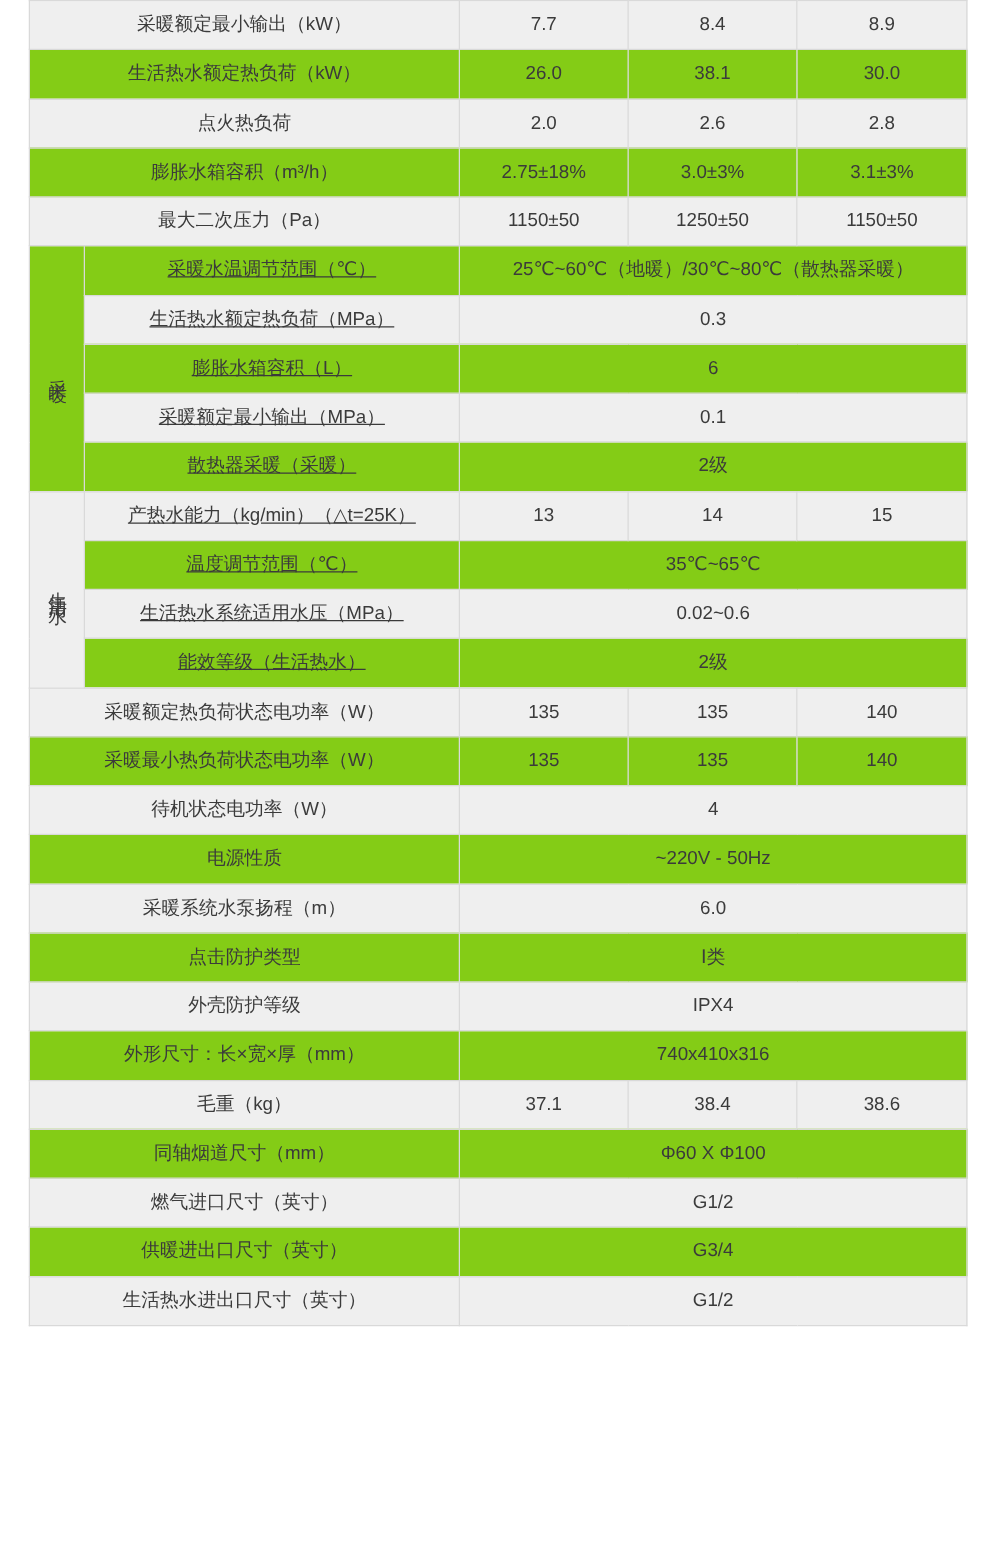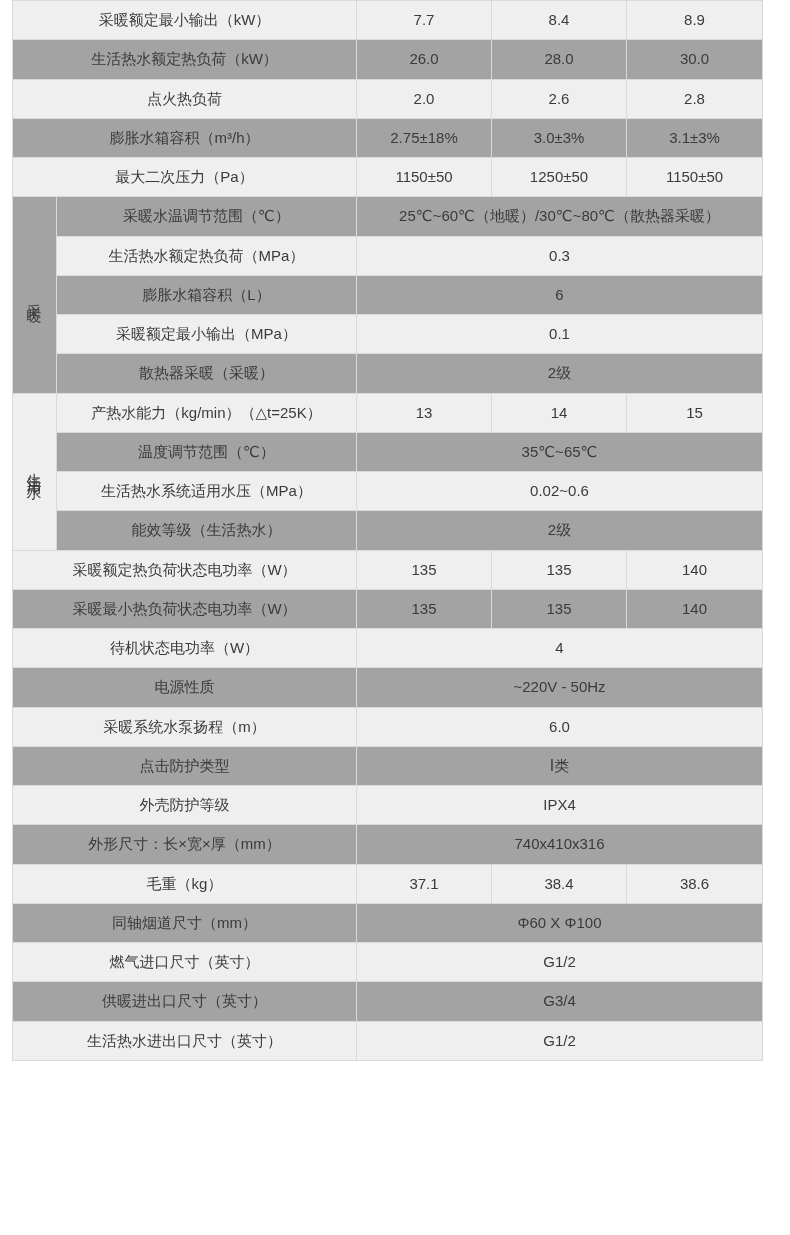--- a/index.html
+++ b/index.html
@@ -9,48 +9,49 @@
   }
   body {
     width: 790px;
     height: 1235px;
     font-family: "Liberation Sans", "DejaVu Sans", sans-serif;
     color: #333333;
     -webkit-font-smoothing: antialiased;
   }
   .spec-table {
     width: 750px;
-    margin: 0 12px;
+    margin: 0 23px;
     border-collapse: collapse;
     table-layout: fixed;
     padding-left: 21px;
   }
   .spec-table td {
     border: 1px solid #d9d9d9;
     font-size: 15px;
     color: #3b3b3b;
     text-align: center;
     vertical-align: middle;
     padding: 9px 4px;
     line-height: 1.35;
     background: #f7f7f7;
   }
   
   tr.odd td { background: #efefef; }
-  tr.even td { background: #a3a3a3; }
+  tr.even td { background: #84cc16; }
 
   td.group {
     width: 44px;
     font-size: 15px;
     letter-spacing: 1px;
     line-height: 1.25;
     padding: 2px;
   }
   td.label {
     text-align: center;
+    text-decoration: underline;
   }
   td.label-wide {
     text-align: center;
   }
   td.val {
     width: 133px;
   }
   .vert {
     writing-mode: vertical-rl;
     text-orientation: upright;
@@ -79,21 +80,21 @@
   <tbody>
       <tr class="odd">
         <td class="label-wide" colspan="2">采暖额定最小输出（kW）</td>
         <td class="val">7.7</td>
         <td class="val">8.4</td>
         <td class="val">8.9</td>
       </tr>
       <tr class="even">
         <td class="label-wide" colspan="2">生活热水额定热负荷（kW）</td>
         <td class="val">26.0</td>
-        <td class="val">28.0</td>
+        <td class="val">38.1</td>
         <td class="val">30.0</td>
       </tr>
       <tr class="odd">
         <td class="label-wide" colspan="2">点火热负荷</td>
         <td class="val">2.0</td>
         <td class="val">2.6</td>
         <td class="val">2.8</td>
       </tr>
       <tr class="even">
         <td class="label-wide" colspan="2">膨胀水箱容积（m³/h）</td>

